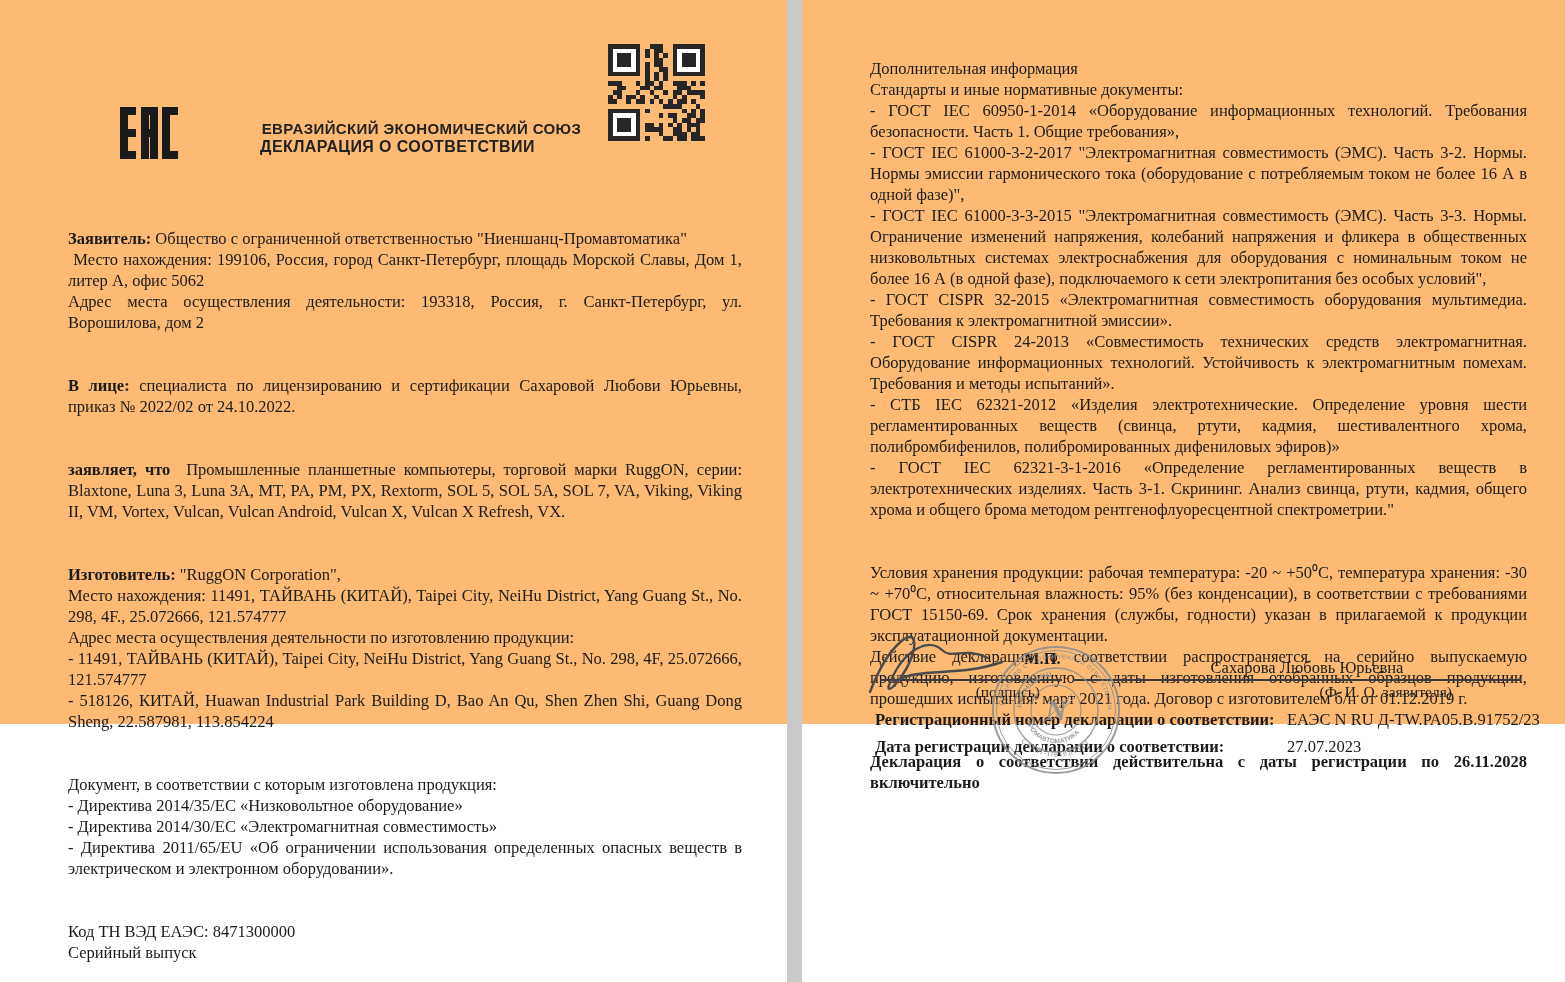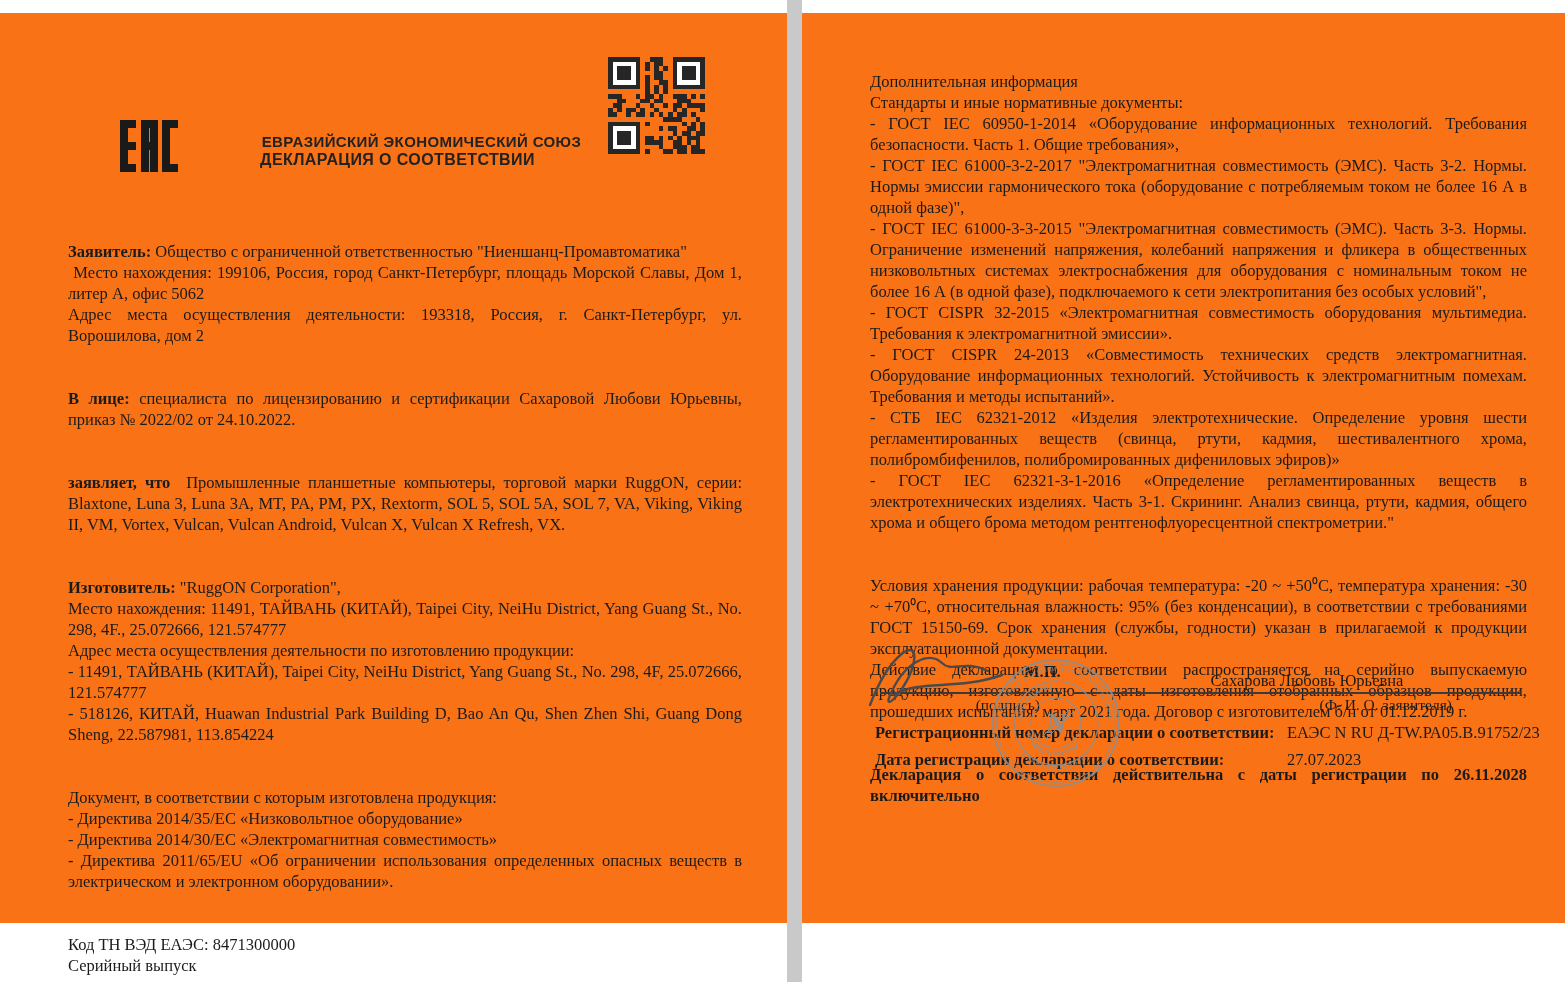--- a/index.html
+++ b/index.html
@@ -1,20 +1,20 @@
 <!DOCTYPE html>
 <html lang="ru"><head>
 <meta charset="utf-8">
 <style>
   html,body{margin:0;padding:0;}
   body{
     width:1565px;height:982px;position:relative;background:#ffffff;
     font-family:"Liberation Serif",serif;color:#1b1b1b;overflow:hidden;
   }
-  .page{position:absolute;top:13px;height:910px;background:#f97316;}
+  .page{position:absolute;top:0;height:724px;background:#fdba74;}
   #page-left{left:0;width:787px;}
   #page-right{left:802px;width:763px;}
   #divider{position:absolute;left:787px;top:0;width:15px;height:982px;background:#c9c9c9;}
 
   
   #eac-logo{position:absolute;left:120px;top:107px;width:58px;height:52px;}
   #title-block{position:absolute;left:170px;top:120px;width:455px;text-align:center;
     font-family:"Liberation Sans",sans-serif;font-weight:bold;color:#222;}
   #title-line1{font-size:15px;letter-spacing:.4px;padding-left:48px;}
   #title-line2{font-size:16px;letter-spacing:.4px;margin-top:1px;}

